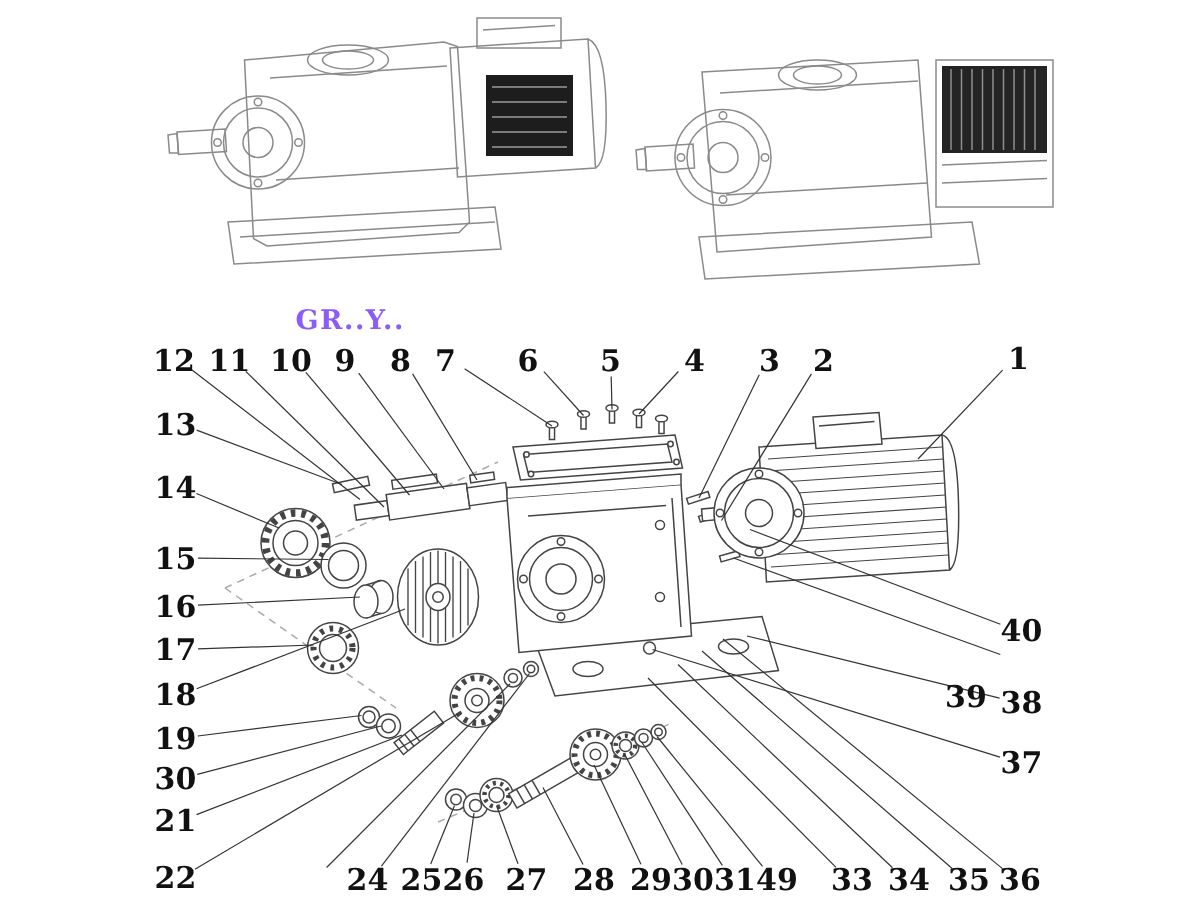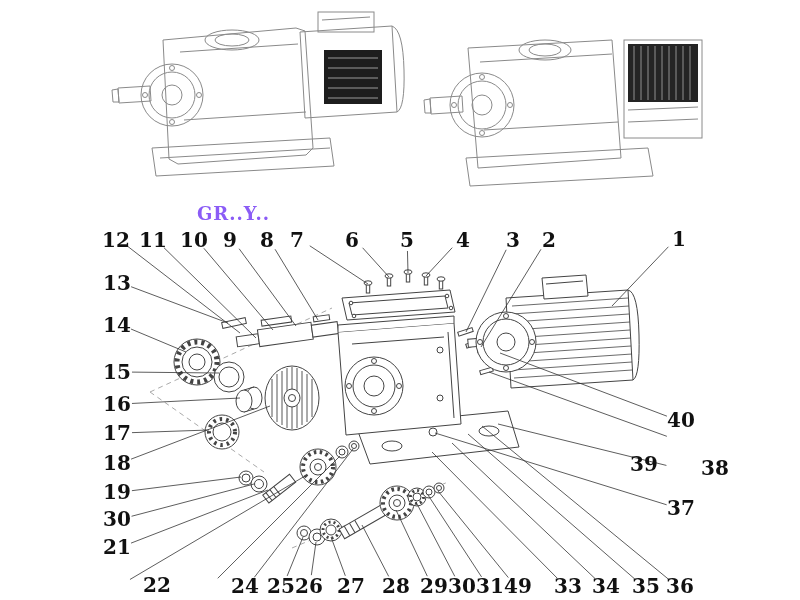--- a/index.html
+++ b/index.html
@@ -302,34 +302,34 @@
       <div class="callout" style="left: 679px; top: 239px;">1</div>
       <div class="callout" style="left: 117px; top: 283px;">13</div>
       <div class="callout" style="left: 117px; top: 325px;">14</div>
       <div class="callout" style="left: 117px; top: 372px;">15</div>
       <div class="callout" style="left: 117px; top: 404px;">16</div>
       <div class="callout" style="left: 117px; top: 433px;">17</div>
       <div class="callout" style="left: 117px; top: 463px;">18</div>
       <div class="callout" style="left: 117px; top: 492px;">19</div>
       <div class="callout" style="left: 117px; top: 519px;">30</div>
       <div class="callout" style="left: 117px; top: 547px;">21</div>
-      <div class="callout" style="left: 117px; top: 585px; margin-left: 40px;">22</div>
+      <div class="callout" style="left: 117px; top: 585px;">22</div>
       <div class="callout" style="left: 207px; top: 586px; margin-top: 32px;">23</div>
       <div class="callout" style="left: 245px; top: 586px;">24</div>
       <div class="callout" style="left: 281px; top: 586px;">25</div>
       <div class="callout" style="left: 309px; top: 586px;">26</div>
       <div class="callout" style="left: 351px; top: 586px;">27</div>
       <div class="callout" style="left: 396px; top: 586px;">28</div>
       <div class="callout" style="left: 434px; top: 586px;">29</div>
       <div class="callout" style="left: 462px; top: 586px;">30</div>
       <div class="callout" style="left: 490px; top: 586px;">31</div>
       <div class="callout" style="left: 518px; top: 586px;">49</div>
       <div class="callout" style="left: 568px; top: 586px;">33</div>
       <div class="callout" style="left: 606px; top: 586px;">34</div>
       <div class="callout" style="left: 646px; top: 586px;">35</div>
       <div class="callout" style="left: 680px; top: 586px;">36</div>
       <div class="callout" style="left: 681px; top: 508px;">37</div>
-      <div class="callout" style="left: 715px; top: 468px;">38</div>
+      <div class="callout" style="left: 681px; top: 468px;">38</div>
       <div class="callout" style="left: 644px; top: 440px; margin-top: 24px;">39</div>
       <div class="callout" style="left: 681px; top: 420px;">40</div>
     </div>
 
 </div>
 
 </body></html>

